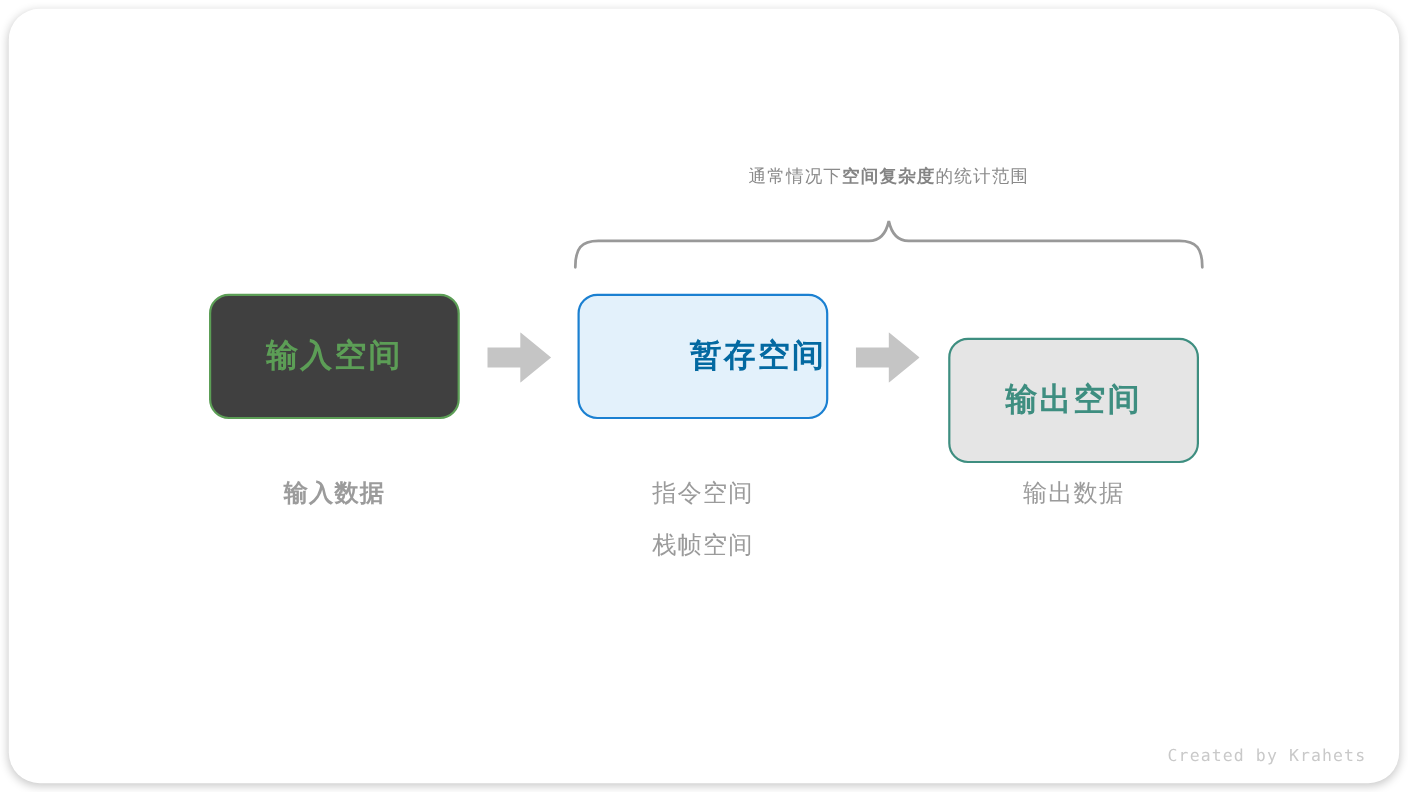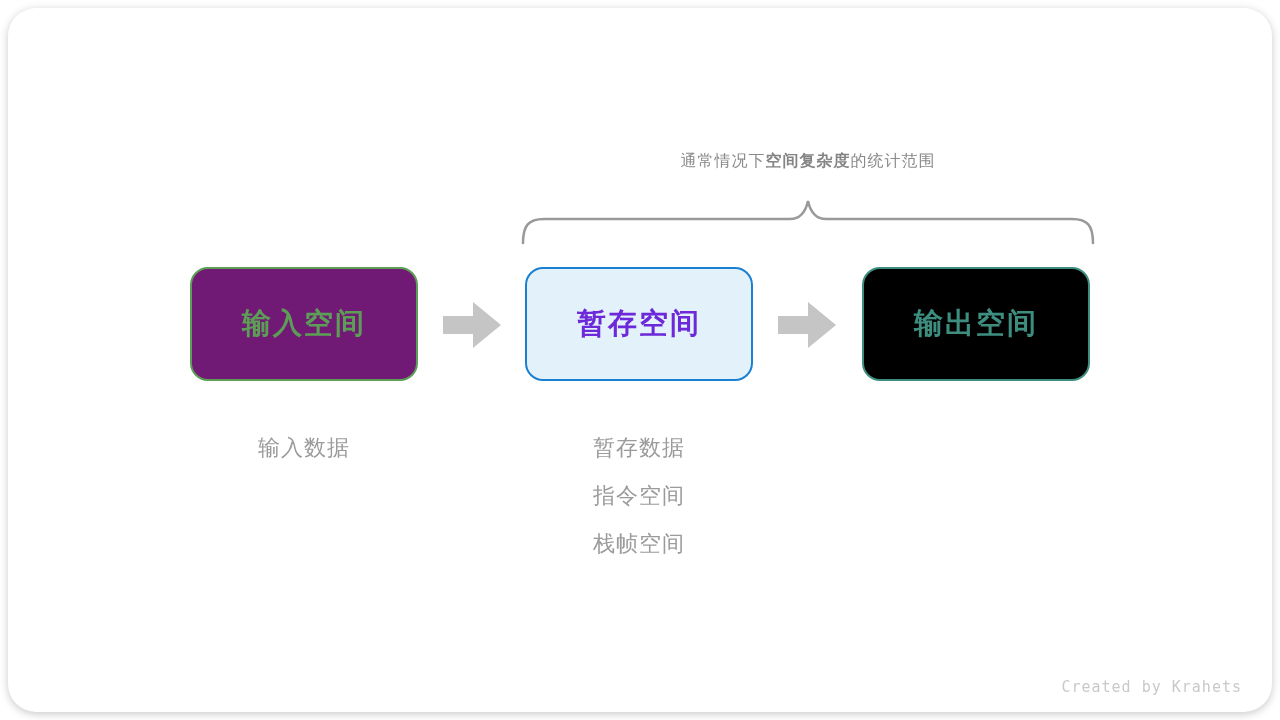--- a/index.html
+++ b/index.html
@@ -49,42 +49,42 @@
     box-sizing: border-box;
     border-radius: 18px;
     border: 2.5px solid;
     display: flex;
     align-items: center;
     justify-content: center;
     font-size: 29px;
     font-weight: 700;
     letter-spacing: 2px;
   }
-  .box-input  { left: 182px; background: #701a75; border-color: #5c9e56; color: #5c9e56; align-items: center; }
-  .box-buffer { left: 517px; background: #e3f1fb; border-color: #1b80d1; color: #6d28d9; }
-  .box-output { left: 854px; background: #000000; border-color: #3e8e80; color: #3e8e80; }
+  .box-input  { left: 182px; background: #404040; border-color: #5c9e56; color: #5c9e56; align-items: center; }
+  .box-buffer { left: 517px; background: #e3f1fb; border-color: #1b80d1; color: #0369a1; justify-content: flex-end; }
+  .box-output { left: 854px; background: #e5e5e5; border-color: #3e8e80; color: #3e8e80; margin-top: 40px; }
   .arrow {
     position: absolute;
     top: 294px;
     width: 58px;
     height: 46px;
   }
   .arrow-1 { left: 435px; }
   .arrow-2 { left: 770px; }
   .sublabels {
     position: absolute;
     top: 416px;
     width: 228px;
     text-align: center;
     font-size: 22px;
     line-height: 48px;
     color: #9b9b9b;
     letter-spacing: 1px;
   }
-  .sub-input  { left: 182px; }
+  .sub-input  { left: 182px; font-weight: bold; }
   .sub-buffer { left: 517px; }
   .sub-output { left: 854px; }
   .footer {
     position: absolute;
     right: 30px;
     bottom: 16px;
     font-family: "DejaVu Sans Mono", monospace;
     font-size: 15px;
     letter-spacing: 1px;
     color: #c9c9c9;
@@ -122,21 +122,23 @@
 
   <div class="box box-output">
     <span>输出空间</span>
   </div>
 
   <div class="sublabels sub-input">
     <div>输入数据</div>
   </div>
 
   <div class="sublabels sub-buffer">
-    <div>暂存数据</div>
     <div>指令空间</div>
     <div>栈帧空间</div>
   </div>
 
+  <div class="sublabels sub-output">
+    <div>输出数据</div>
+  </div>
 
   <div class="footer">Created by Krahets</div>
 
 </div>
 
 </body></html>

